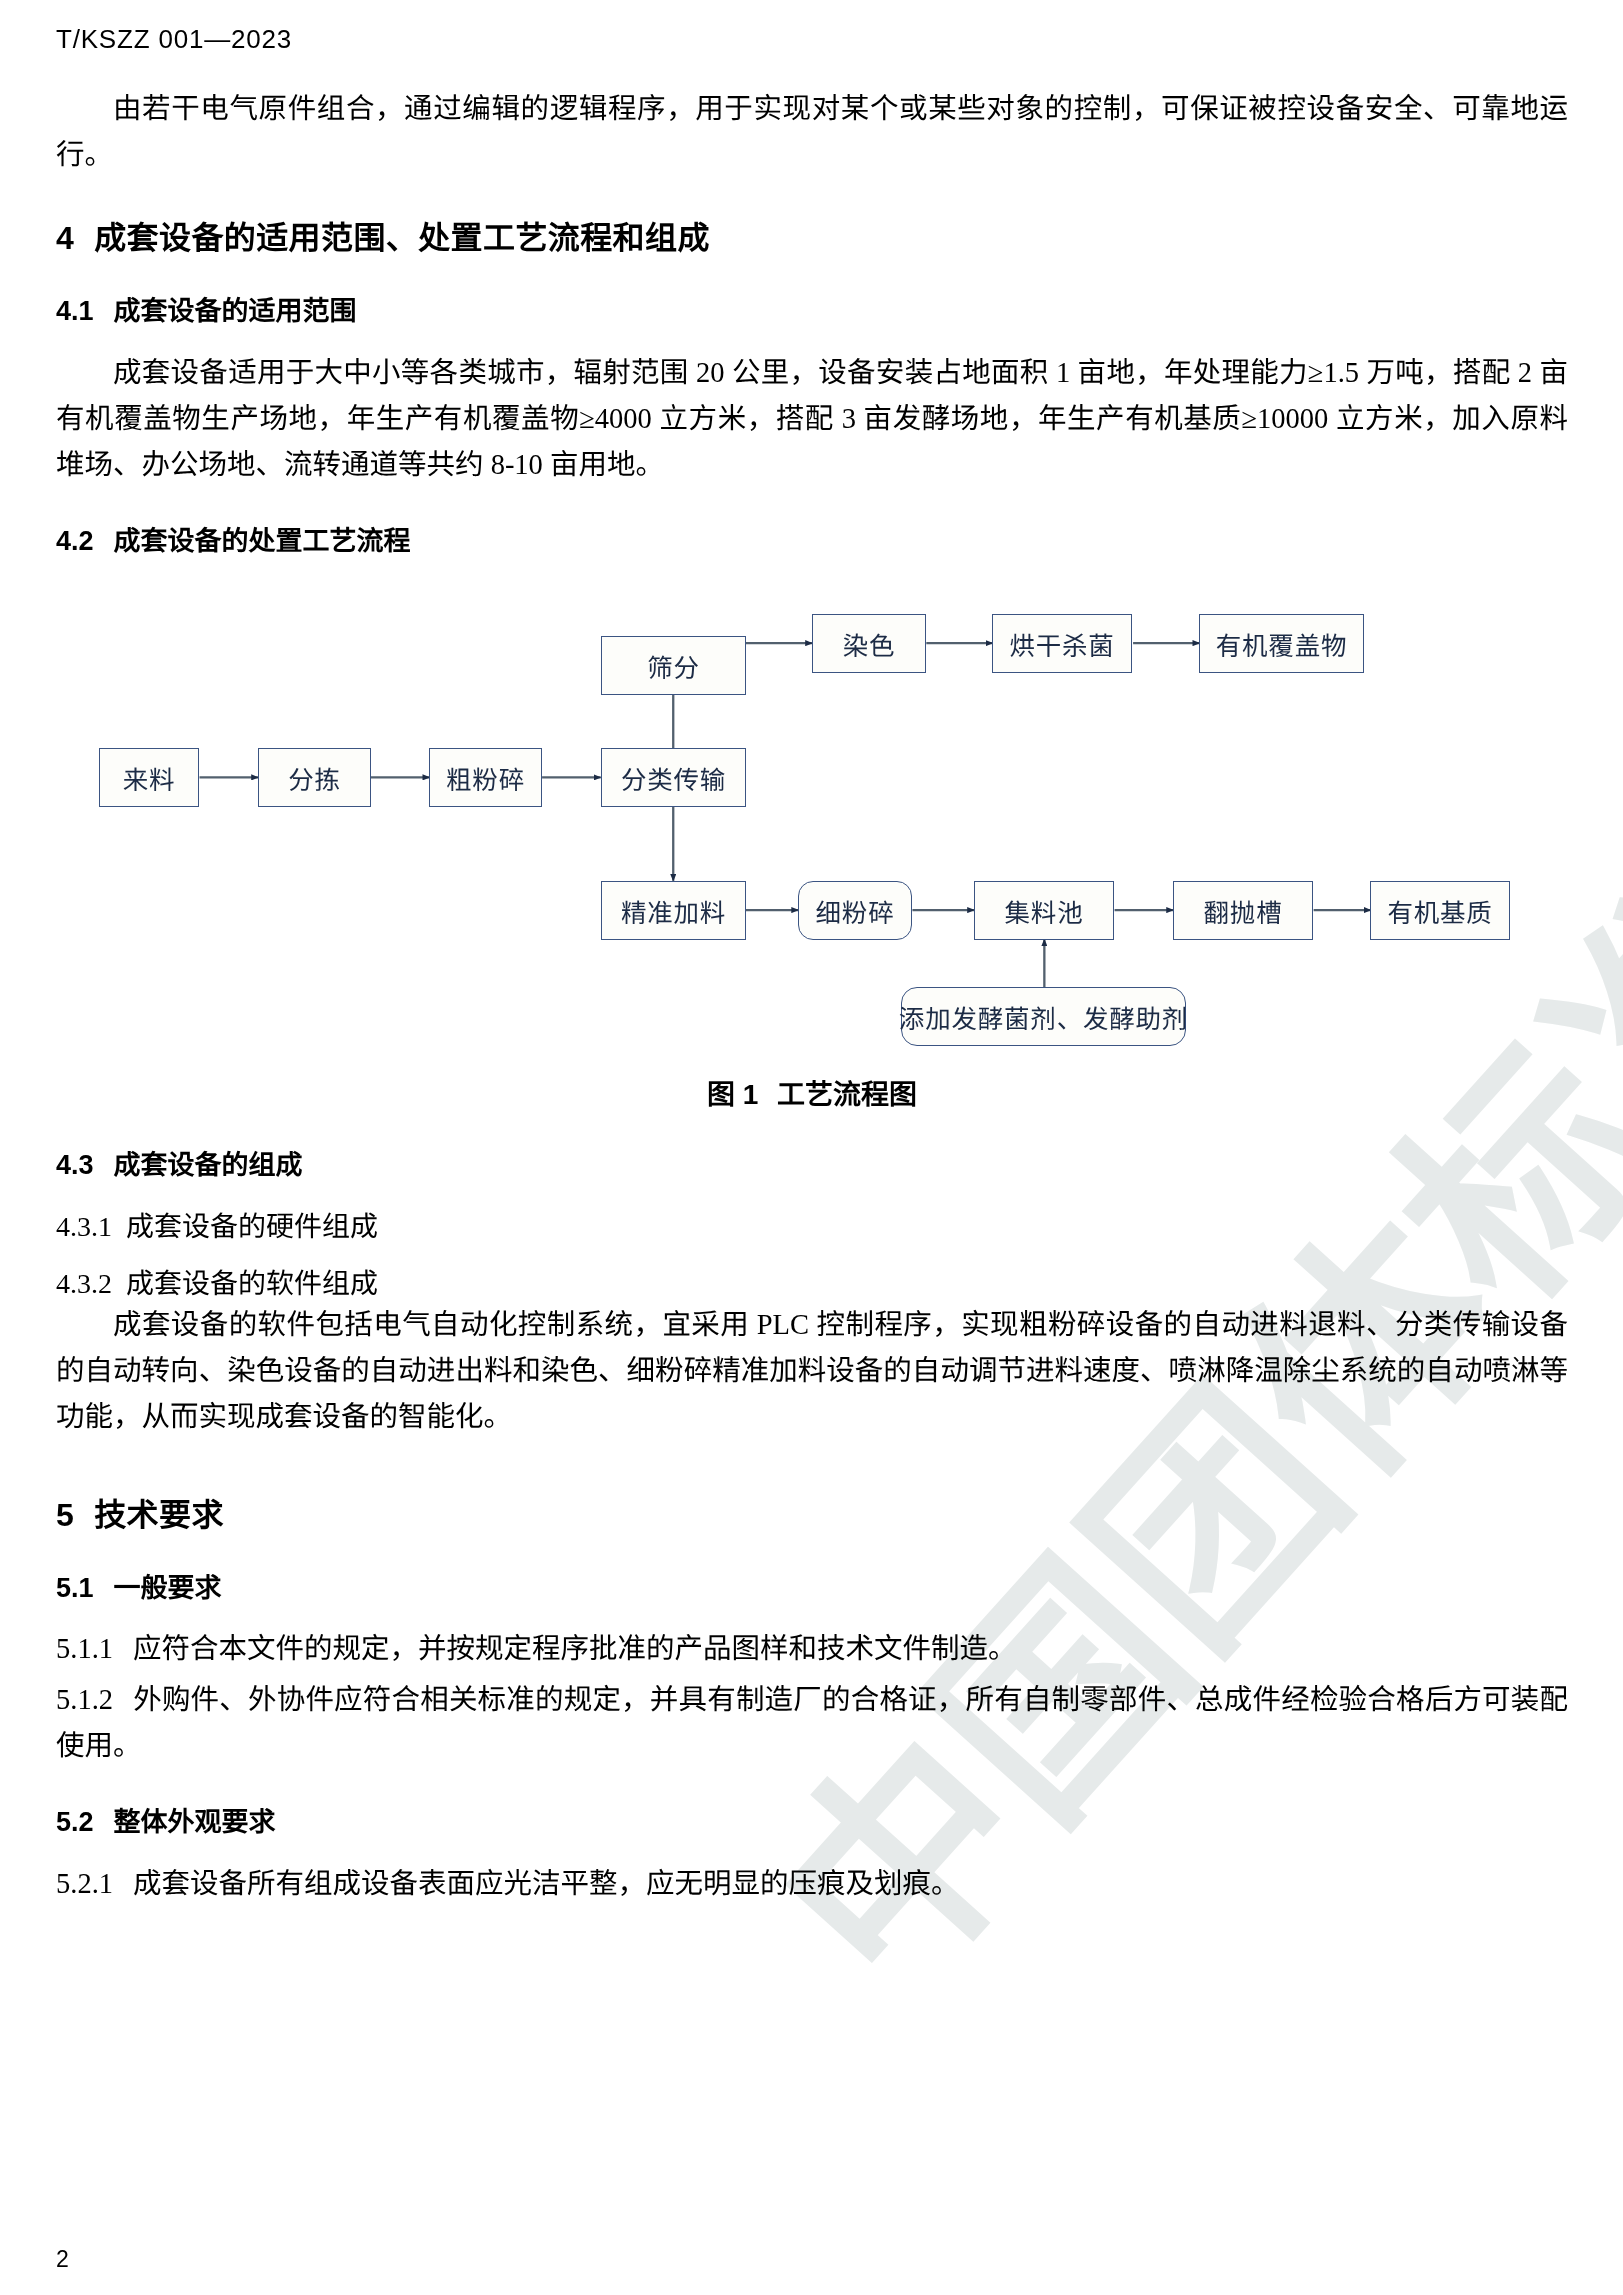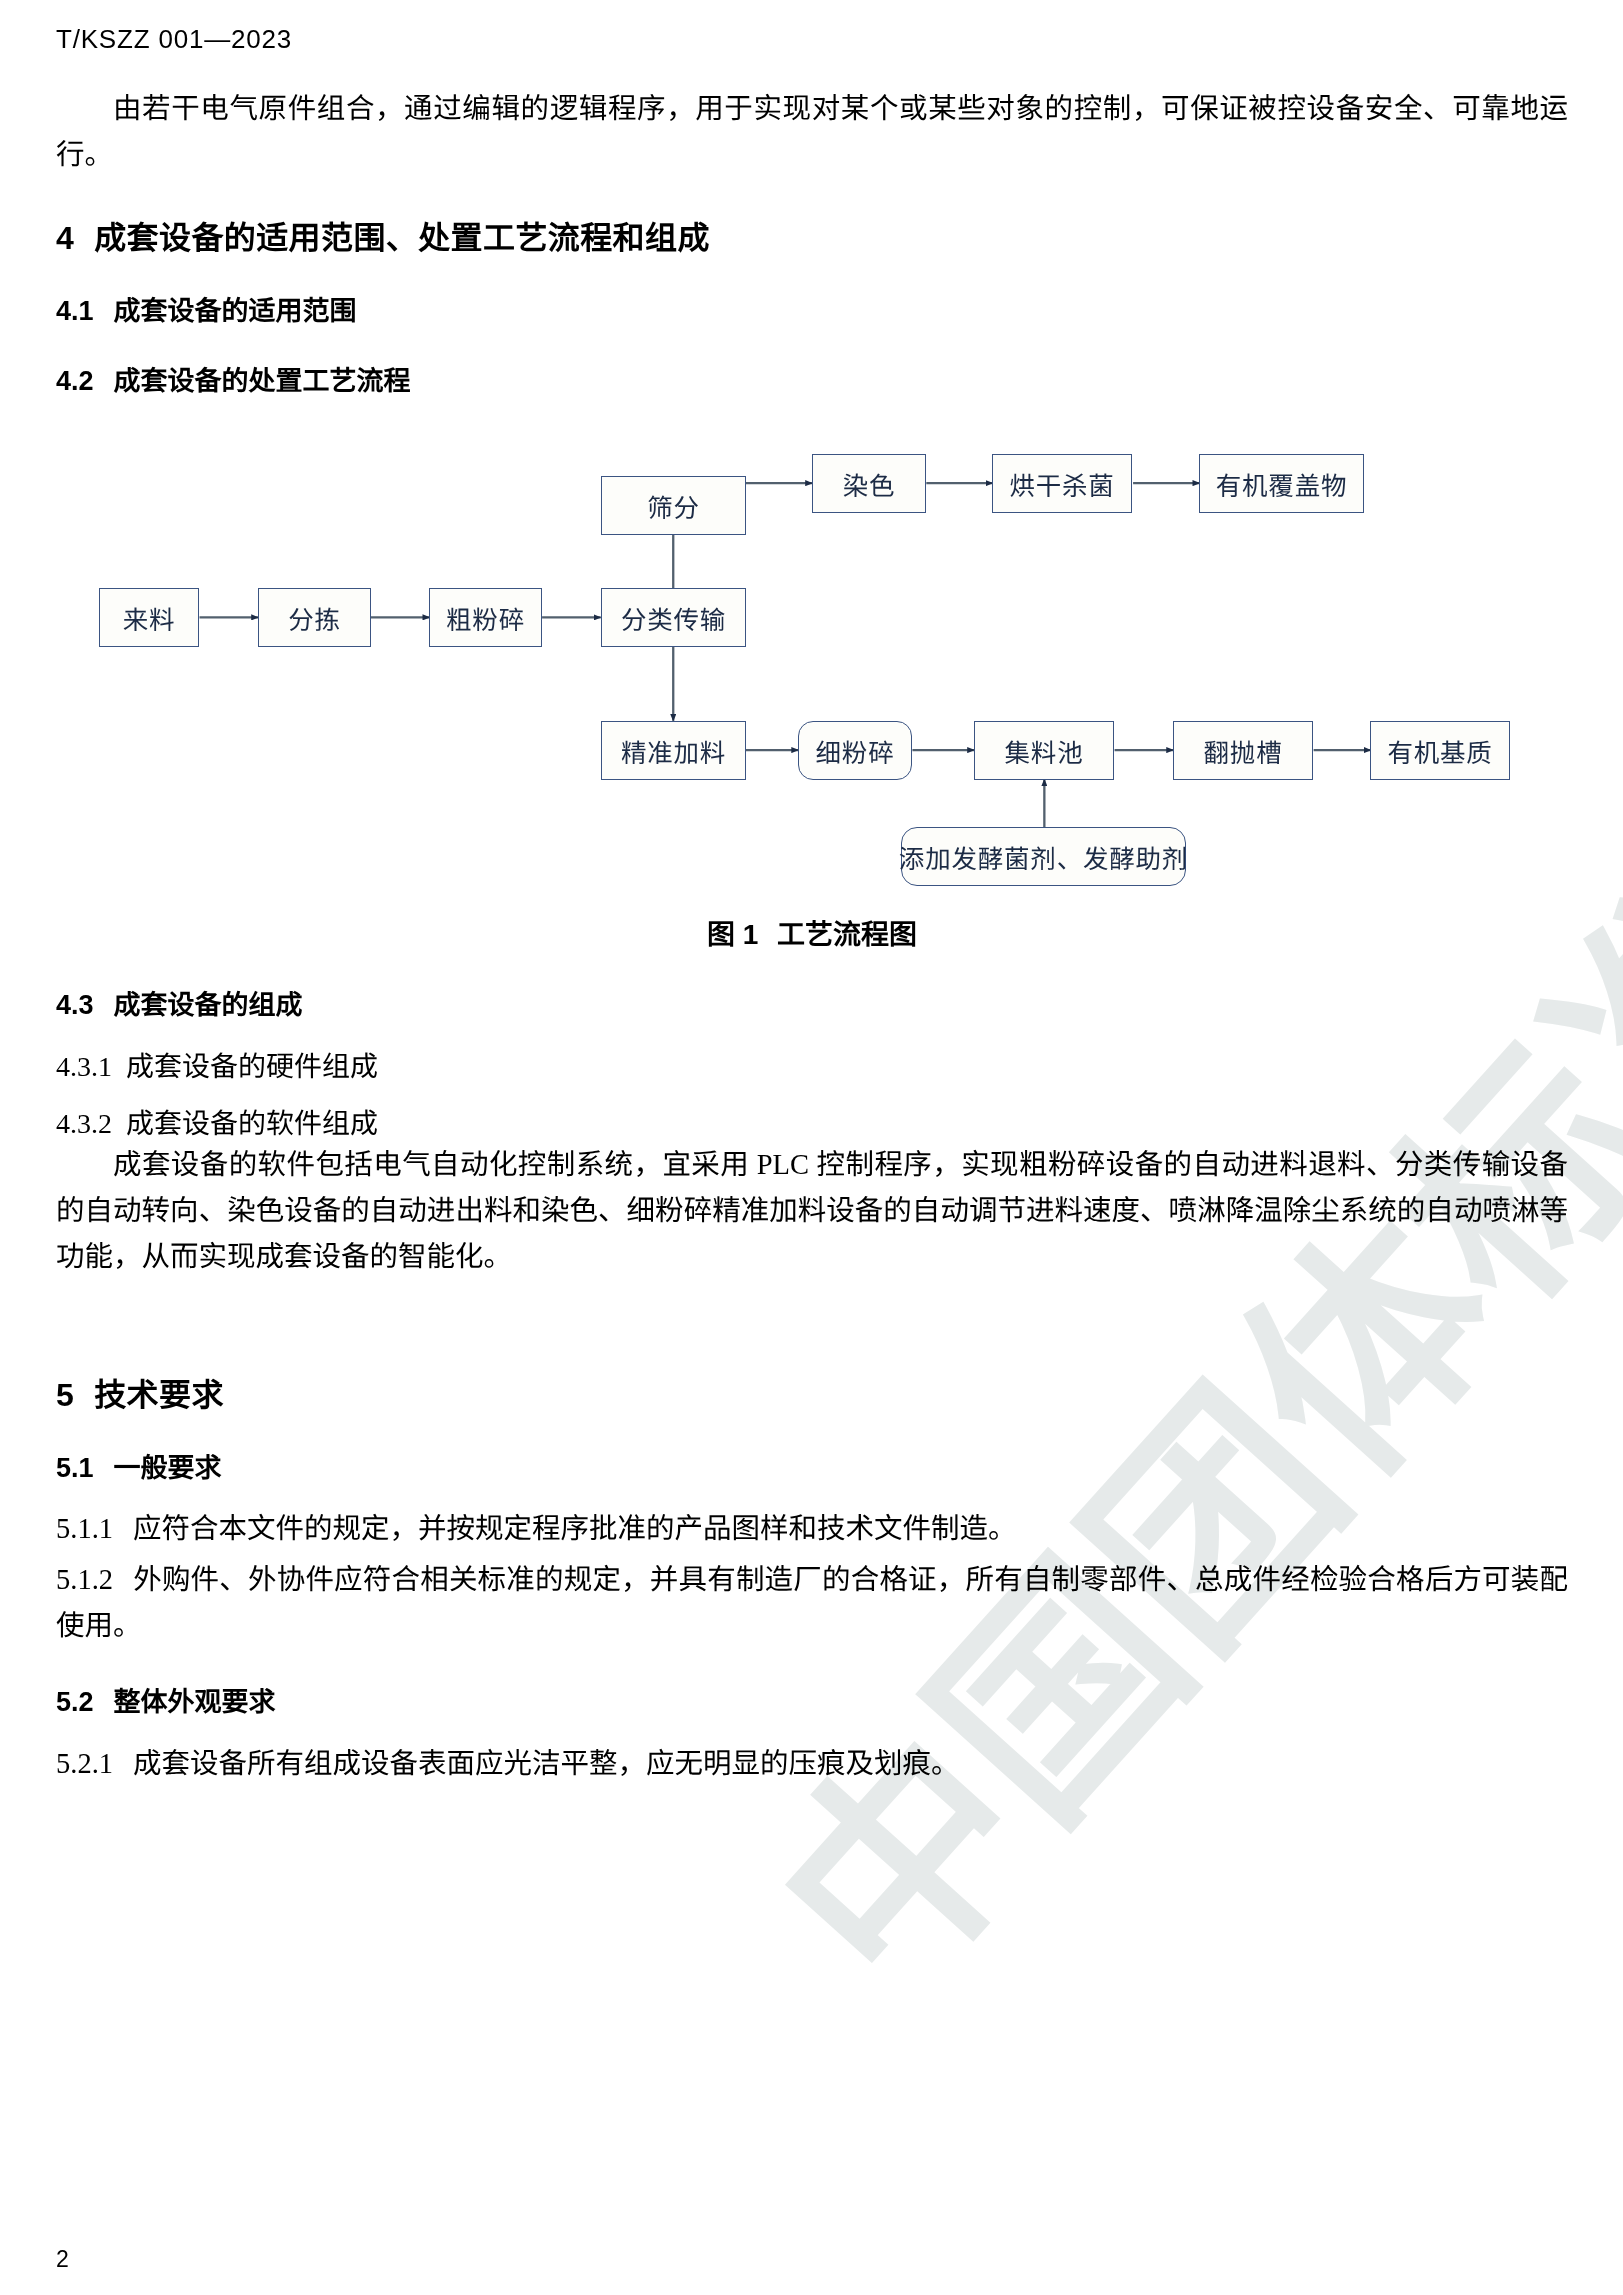--- a/index.html
+++ b/index.html
@@ -145,20 +145,21 @@
     <p class="body-text">由若干电气原件组合，通过编辑的逻辑程序，用于实现对某个或某些对象的控制，可保证被控设备安全、可靠地运行。</p>
 
     <h2 class="h-lvl1">
       <span>4</span><span class="num-gap"></span><span>成套设备的适用范围、处置工艺流程和组成</span>
     </h2>
 
     <h3 class="h-lvl2">
       <span>4.1</span><span class="num-gap"></span><span>成套设备的适用范围</span>
     </h3>
 
+    <p class="body-text">成套设备适用于大中小等各类城市，辐射范围 20 公里，设备安装占地面积 1 亩地，年处理能力≥1.5 万吨，搭配 2 亩有机覆盖物生产场地，年生产有机覆盖物≥4000 立方米，搭配 3 亩发酵场地，年生产有机基质≥10000 立方米，加入原料堆场、办公场地、流转通道等共约 8-10 亩用地。</p>
 
     <h3 class="h-lvl2">
       <span>4.2</span><span class="num-gap"></span><span>成套设备的处置工艺流程</span>
     </h3>
 
     <div class="figure">
       <div class="fc">
 
         <svg viewBox="0 0 1961 600">
           <defs>
@@ -248,21 +249,21 @@
 
     <h4 class="h-lvl3">
       <span>4.3.1</span><span class="num-gap-sm"></span><span>成套设备的硬件组成</span>
     </h4>
 
     <h4 class="h-lvl3">
       <span>4.3.2</span><span class="num-gap-sm"></span><span>成套设备的软件组成</span>
     </h4>
     <p class="body-text">成套设备的软件包括电气自动化控制系统，宜采用 PLC 控制程序，实现粗粉碎设备的自动进料退料、分类传输设备的自动转向、染色设备的自动进出料和染色、细粉碎精准加料设备的自动调节进料速度、喷淋降温除尘系统的自动喷淋等功能，从而实现成套设备的智能化。</p>
 
-    <h2 class="h-lvl1" style="margin-top:88px;">
+    <h2 class="h-lvl1" style="margin-top:48px;">
       <span>5</span><span class="num-gap"></span><span>技术要求</span>
     </h2>
 
     <h3 class="h-lvl2">
       <span>5.1</span><span class="num-gap"></span><span>一般要求</span>
     </h3>
 
     <p class="body-text noindent" style="margin-top:20px;">
       <span>5.1.1</span><span class="num-gap"></span><span>应符合本文件的规定，并按规定程序批准的产品图样和技术文件制造。</span>
     </p>

